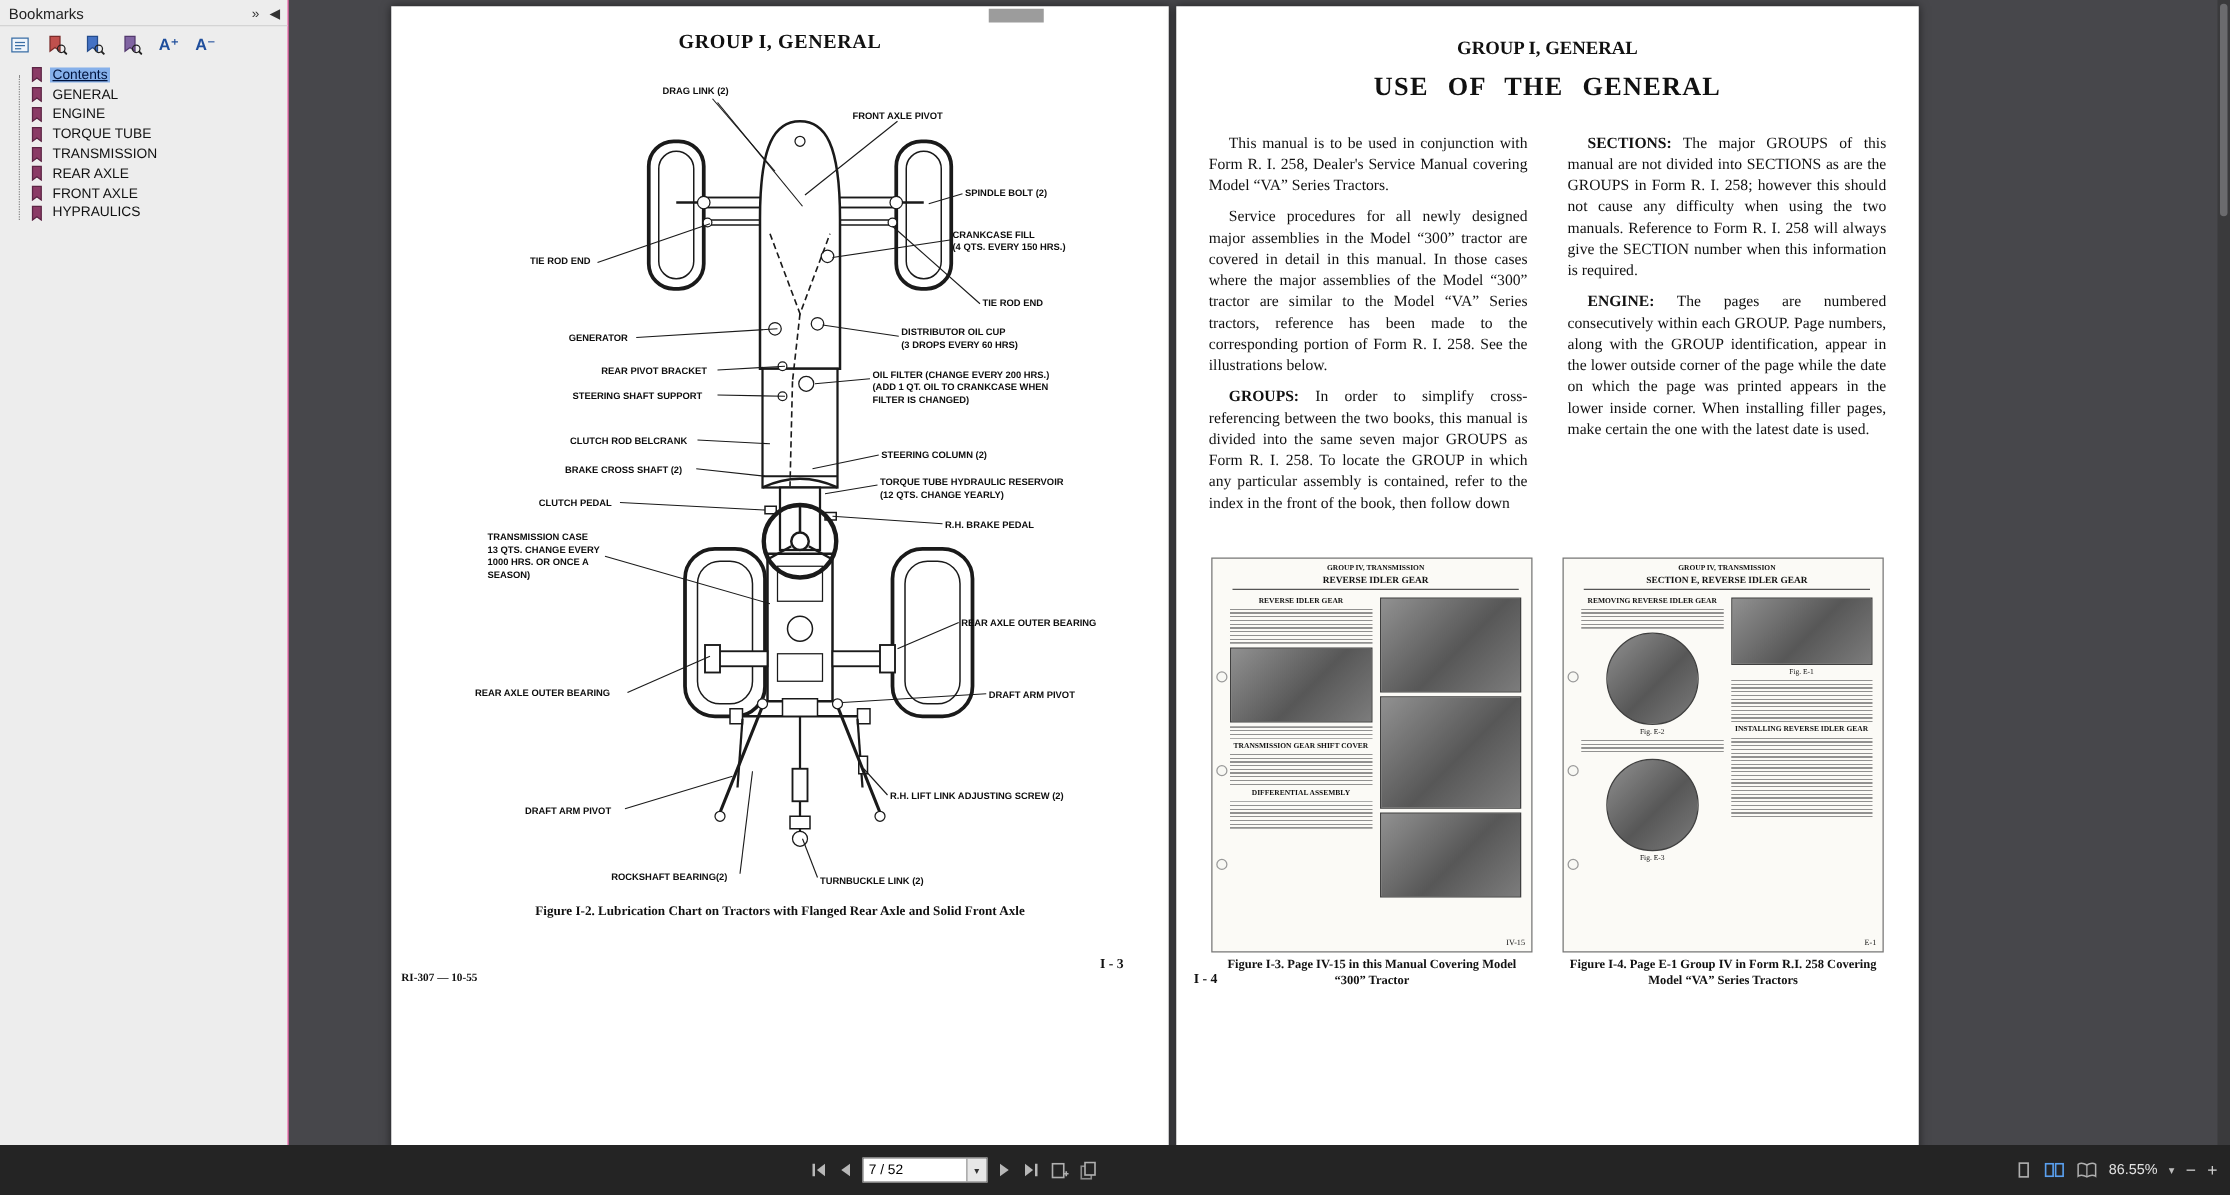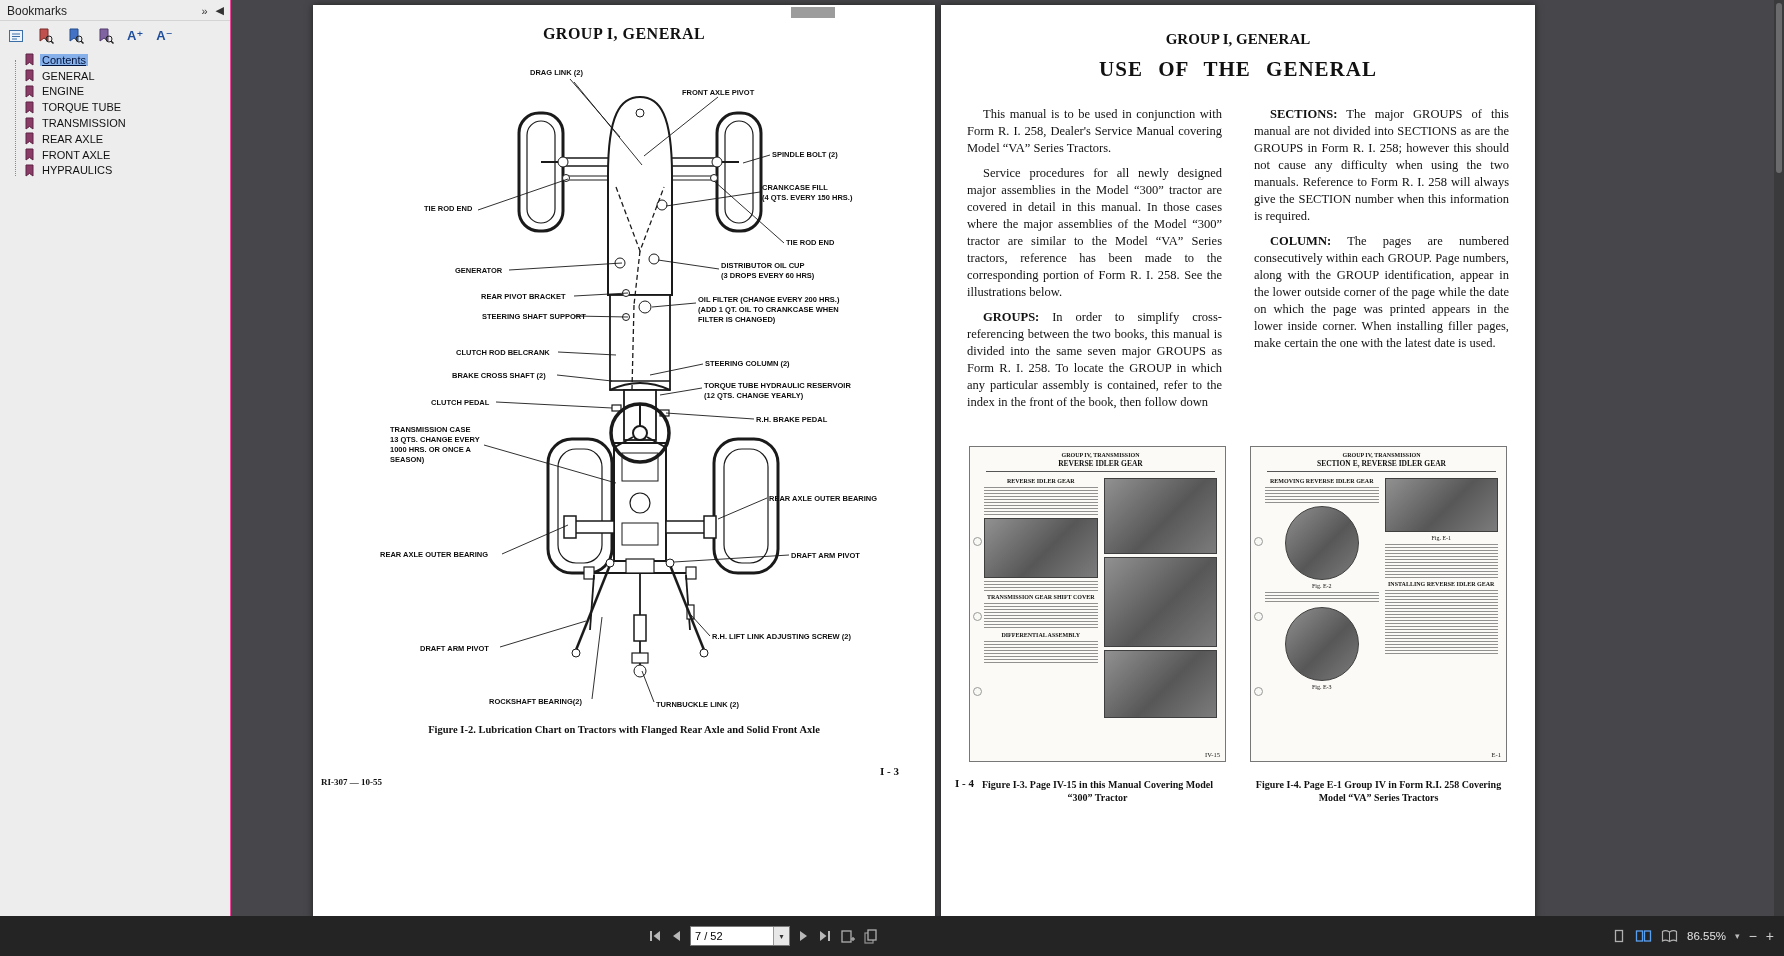--- a/index.html
+++ b/index.html
@@ -60,21 +60,21 @@
   .th-cols{display:flex;gap:6px;}
   .th-col{flex:1;min-width:0;}
   .th-sub{font:bold 6px "Liberation Serif",serif;text-align:center;margin:3px 0 2px;}
   .tl{background:repeating-linear-gradient(to bottom,#6e6e6e 0,#6e6e6e 1px,transparent 1px,transparent 3px);
       margin:3px 0;opacity:.75;}
   .photo{background:linear-gradient(135deg,#919191,#575757 55%,#7c7c7c);border:1px solid #3f3f3f;margin:3px 0;}
   .photo.round{border-radius:50%;width:72px;height:72px;margin:3px auto;}
   .figcap{font:6px "Liberation Serif",serif;text-align:center;margin:1px 0 2px;}
   .th-corner{position:absolute;right:5px;bottom:3px;font:6.5px "Liberation Serif",serif;}
   .hole{position:absolute;left:3px;width:7px;height:7px;border:1px solid #999;border-radius:50%;background:#f8f8f4;}
-  .fig-caption{margin-top:16px;font:bold 10px "Liberation Serif",serif;text-align:center;line-height:1.3;}
+  .fig-caption{margin-top:3px;font:bold 10px "Liberation Serif",serif;text-align:center;line-height:1.3;}
   .rp-pageno{position:absolute;left:14px;top:772px;font:bold 11px "Liberation Serif",serif;}
 
   
   .vscroll{position:absolute;right:0;top:0;width:10px;bottom:0;background:#3a3a3c;}
   .vthumb{margin:3px 2px;height:170px;background:#6b6b6e;border-radius:4px;}
 
   
   .statusbar{position:absolute;left:0;right:0;bottom:0;height:40px;background:#242424;color:#c8c8c8;}
   .sb-nav{position:absolute;left:648px;top:0;bottom:0;display:flex;align-items:center;gap:8px;}
   .navbtn{display:flex;align-items:center;cursor:pointer;}
@@ -309,21 +309,21 @@
 (4 QTS. EVERY 150 HRS.)</div>
       <div class="dlabel" style="left:110px;top:149px;">TIE ROD END</div>
       <div class="dlabel" style="left:472px;top:183px;">TIE ROD END</div>
       <div class="dlabel" style="left:141px;top:211px;">GENERATOR</div>
       <div class="dlabel" style="left:407px;top:206px;">DISTRIBUTOR OIL CUP
 (3 DROPS EVERY 60 HRS)</div>
       <div class="dlabel" style="left:167px;top:237px;">REAR PIVOT BRACKET</div>
       <div class="dlabel" style="left:384px;top:240px;">OIL FILTER (CHANGE EVERY 200 HRS.)
 (ADD 1 QT. OIL TO CRANKCASE WHEN
 FILTER IS CHANGED)</div>
-      <div class="dlabel" style="left:144px;top:257px;margin-left:24px;">STEERING SHAFT SUPPORT</div>
+      <div class="dlabel" style="left:144px;top:257px;">STEERING SHAFT SUPPORT</div>
       <div class="dlabel" style="left:142px;top:293px;">CLUTCH ROD BELCRANK</div>
       <div class="dlabel" style="left:391px;top:304px;">STEERING COLUMN (2)</div>
       <div class="dlabel" style="left:138px;top:316px;">BRAKE CROSS SHAFT (2)</div>
       <div class="dlabel" style="left:390px;top:326px;">TORQUE TUBE HYDRAULIC RESERVOIR
 (12 QTS. CHANGE YEARLY)</div>
       <div class="dlabel" style="left:117px;top:343px;">CLUTCH PEDAL</div>
       <div class="dlabel" style="left:442px;top:360px;">R.H. BRAKE PEDAL</div>
       <div class="dlabel" style="left:76px;top:370px;">TRANSMISSION CASE
 13 QTS. CHANGE EVERY
 1000 HRS. OR ONCE A
@@ -347,21 +347,21 @@
     <div class="rp-title">USE OF THE GENERAL</div>
 
     <div class="rp-cols">
       <div class="rp-col">
         <p><b></b><span>This manual is to be used in conjunction with Form R. I. 258, Dealer's Service Manual covering Model “VA” Series Tractors.</span></p>
         <p><b></b><span>Service procedures for all newly designed major assemblies in the Model “300” tractor are covered in detail in this manual. In those cases where the major assemblies of the Model “300” tractor are similar to the Model “VA” Series tractors, reference has been made to the corresponding portion of Form R. I. 258. See the illustrations below.</span></p>
         <p><b>GROUPS:</b><span> In order to simplify cross-referencing between the two books, this manual is divided into the same seven major GROUPS as Form R. I. 258. To locate the GROUP in which any particular assembly is contained, refer to the index in the front of the book, then follow down</span></p>
       </div>
       <div class="rp-col">
         <p><b>SECTIONS:</b><span> The major GROUPS of this manual are not divided into SECTIONS as are the GROUPS in Form R. I. 258; however this should not cause any difficulty when using the two manuals.  Reference to Form R. I. 258 will always give the SECTION number when this information is required.</span></p>
-        <p><b>COLUMN:</b><span> The pages are numbered consecutively within each GROUP.  Page numbers, along with the GROUP identification, appear in the lower outside corner of the page while the date on which the page was printed appears in the lower inside corner.  When installing filler pages, make certain the one with the latest date is used.</span></p>
+        <p><b>ENGINE:</b><span> The pages are numbered consecutively within each GROUP.  Page numbers, along with the GROUP identification, appear in the lower outside corner of the page while the date on which the page was printed appears in the lower inside corner.  When installing filler pages, make certain the one with the latest date is used.</span></p>
       </div>
     </div>
 
     <div class="rp-figs">
       <div class="fig">
         <div class="thumb">
           <div class="hole" style="top:90px"></div>
           <div class="hole" style="top:165px"></div>
           <div class="hole" style="top:240px"></div>
           <div class="th-h1">GROUP IV, TRANSMISSION</div>

